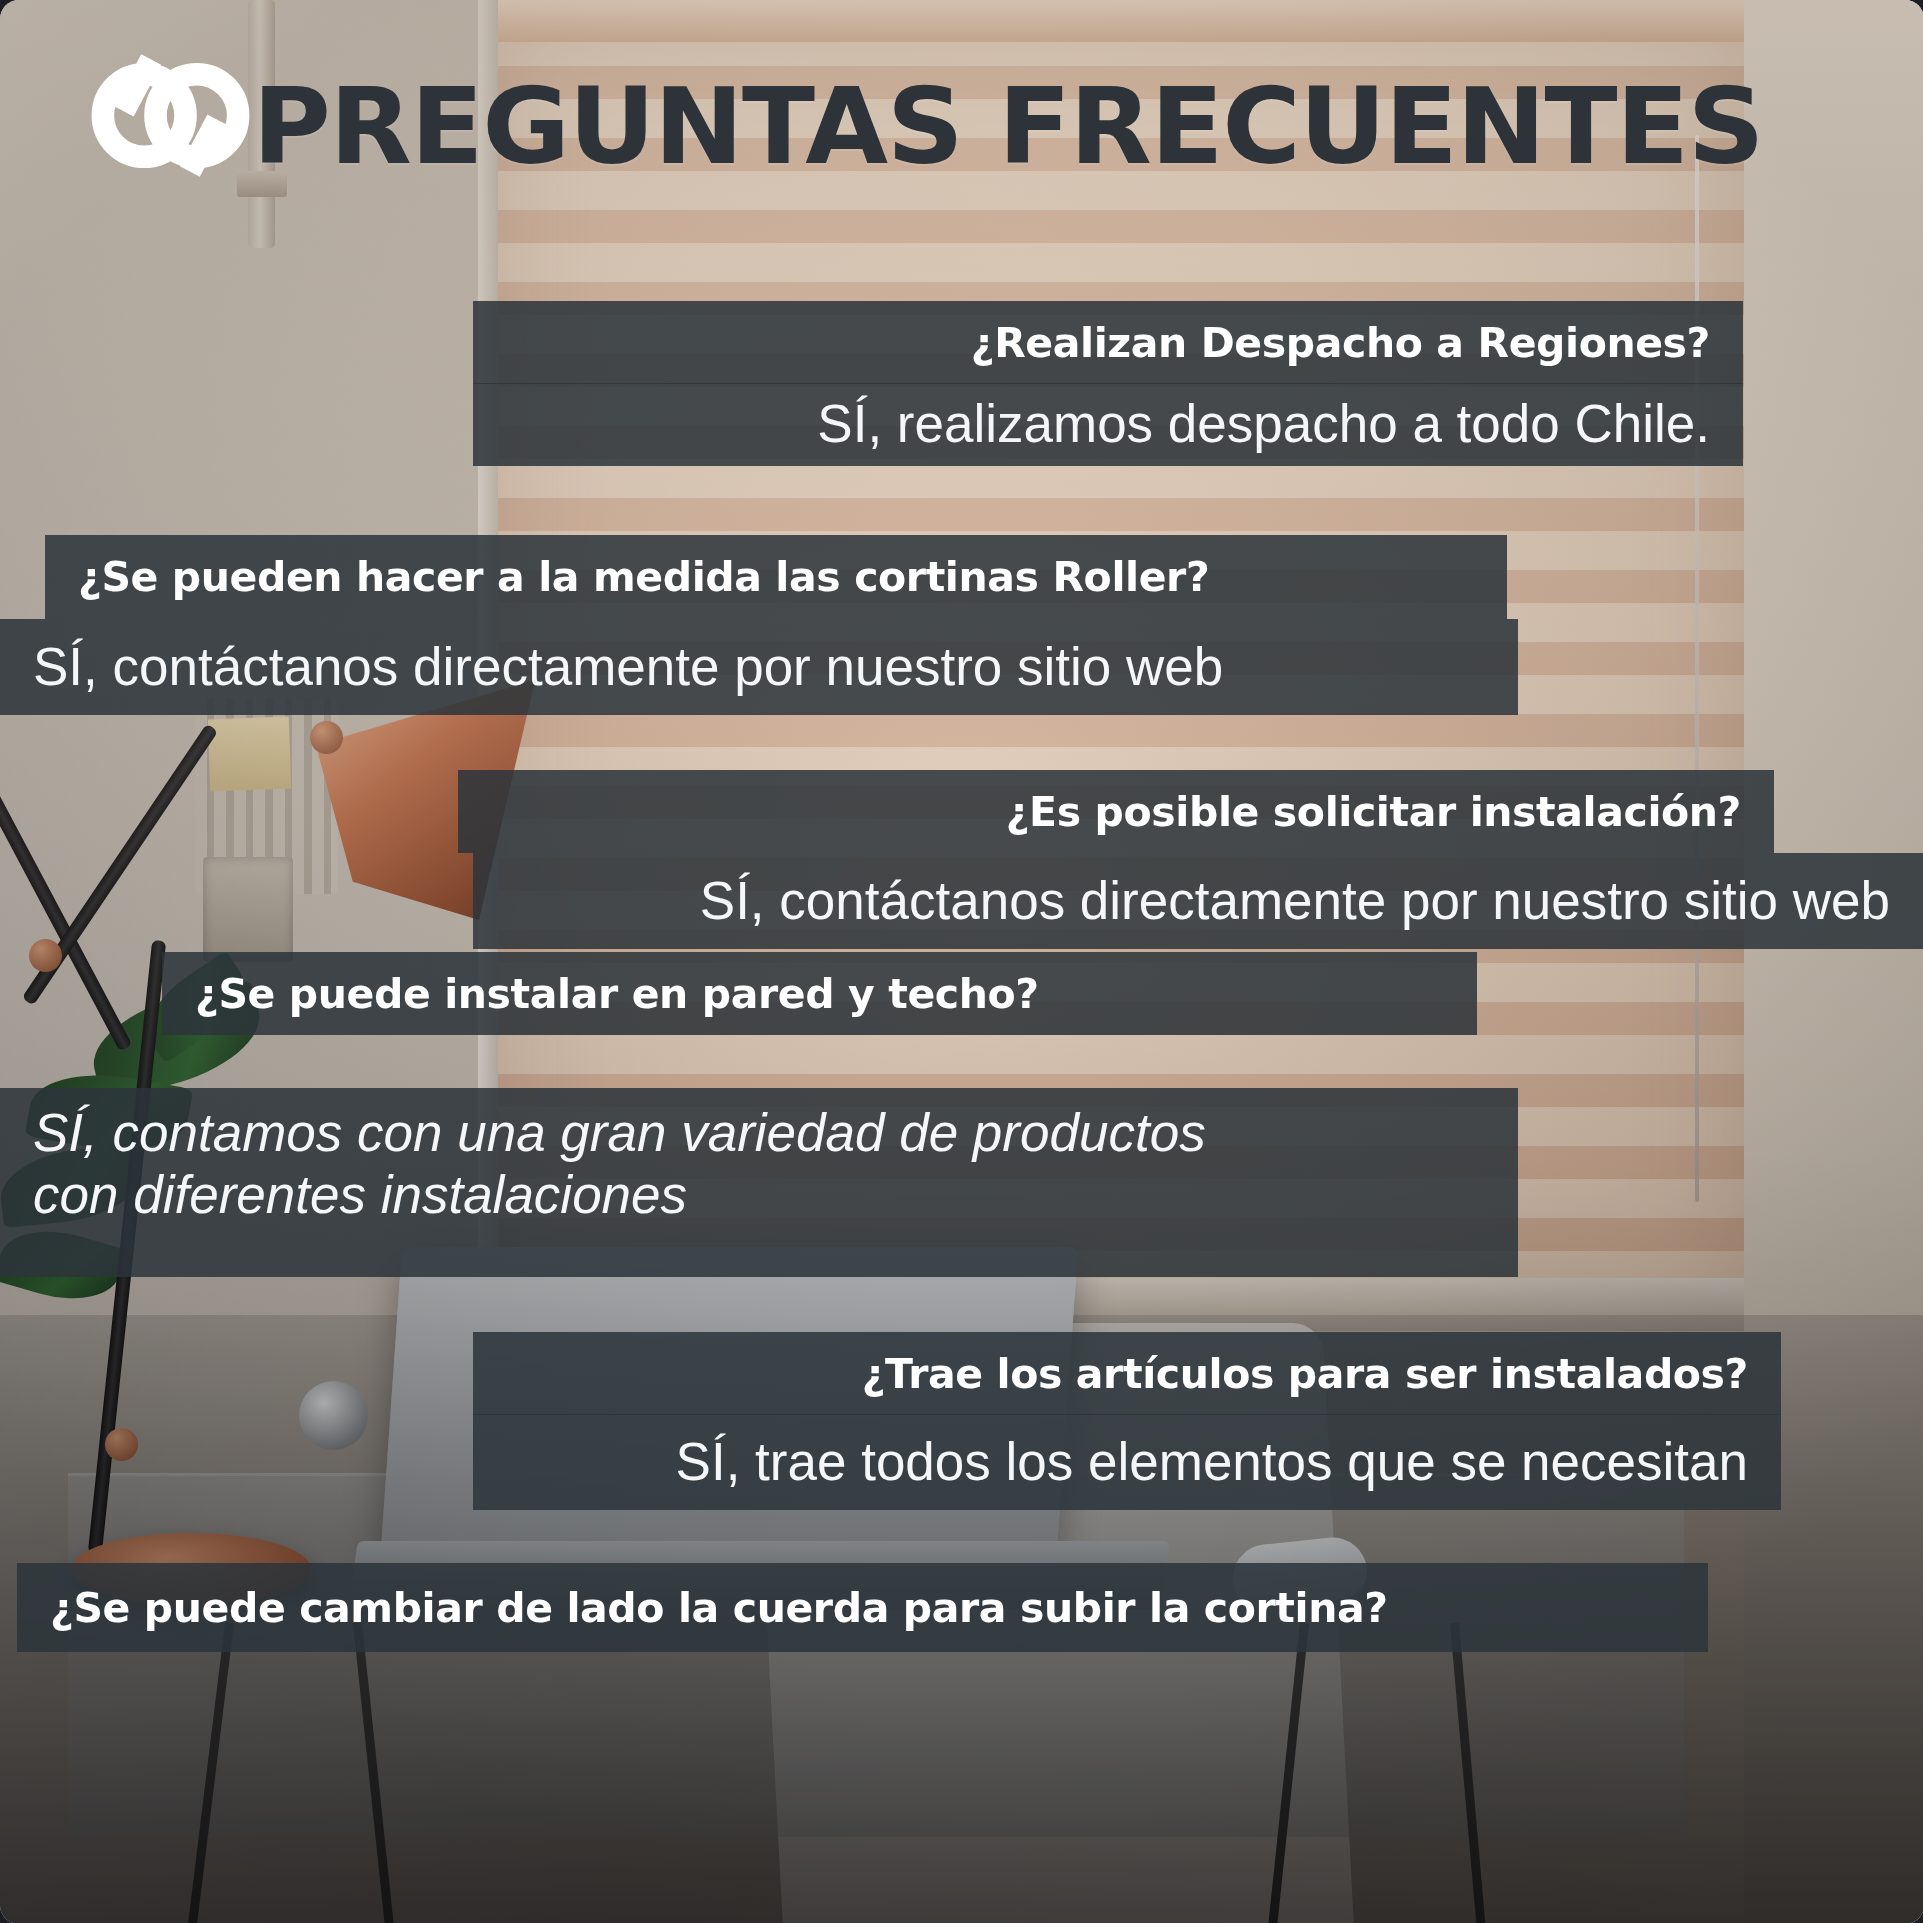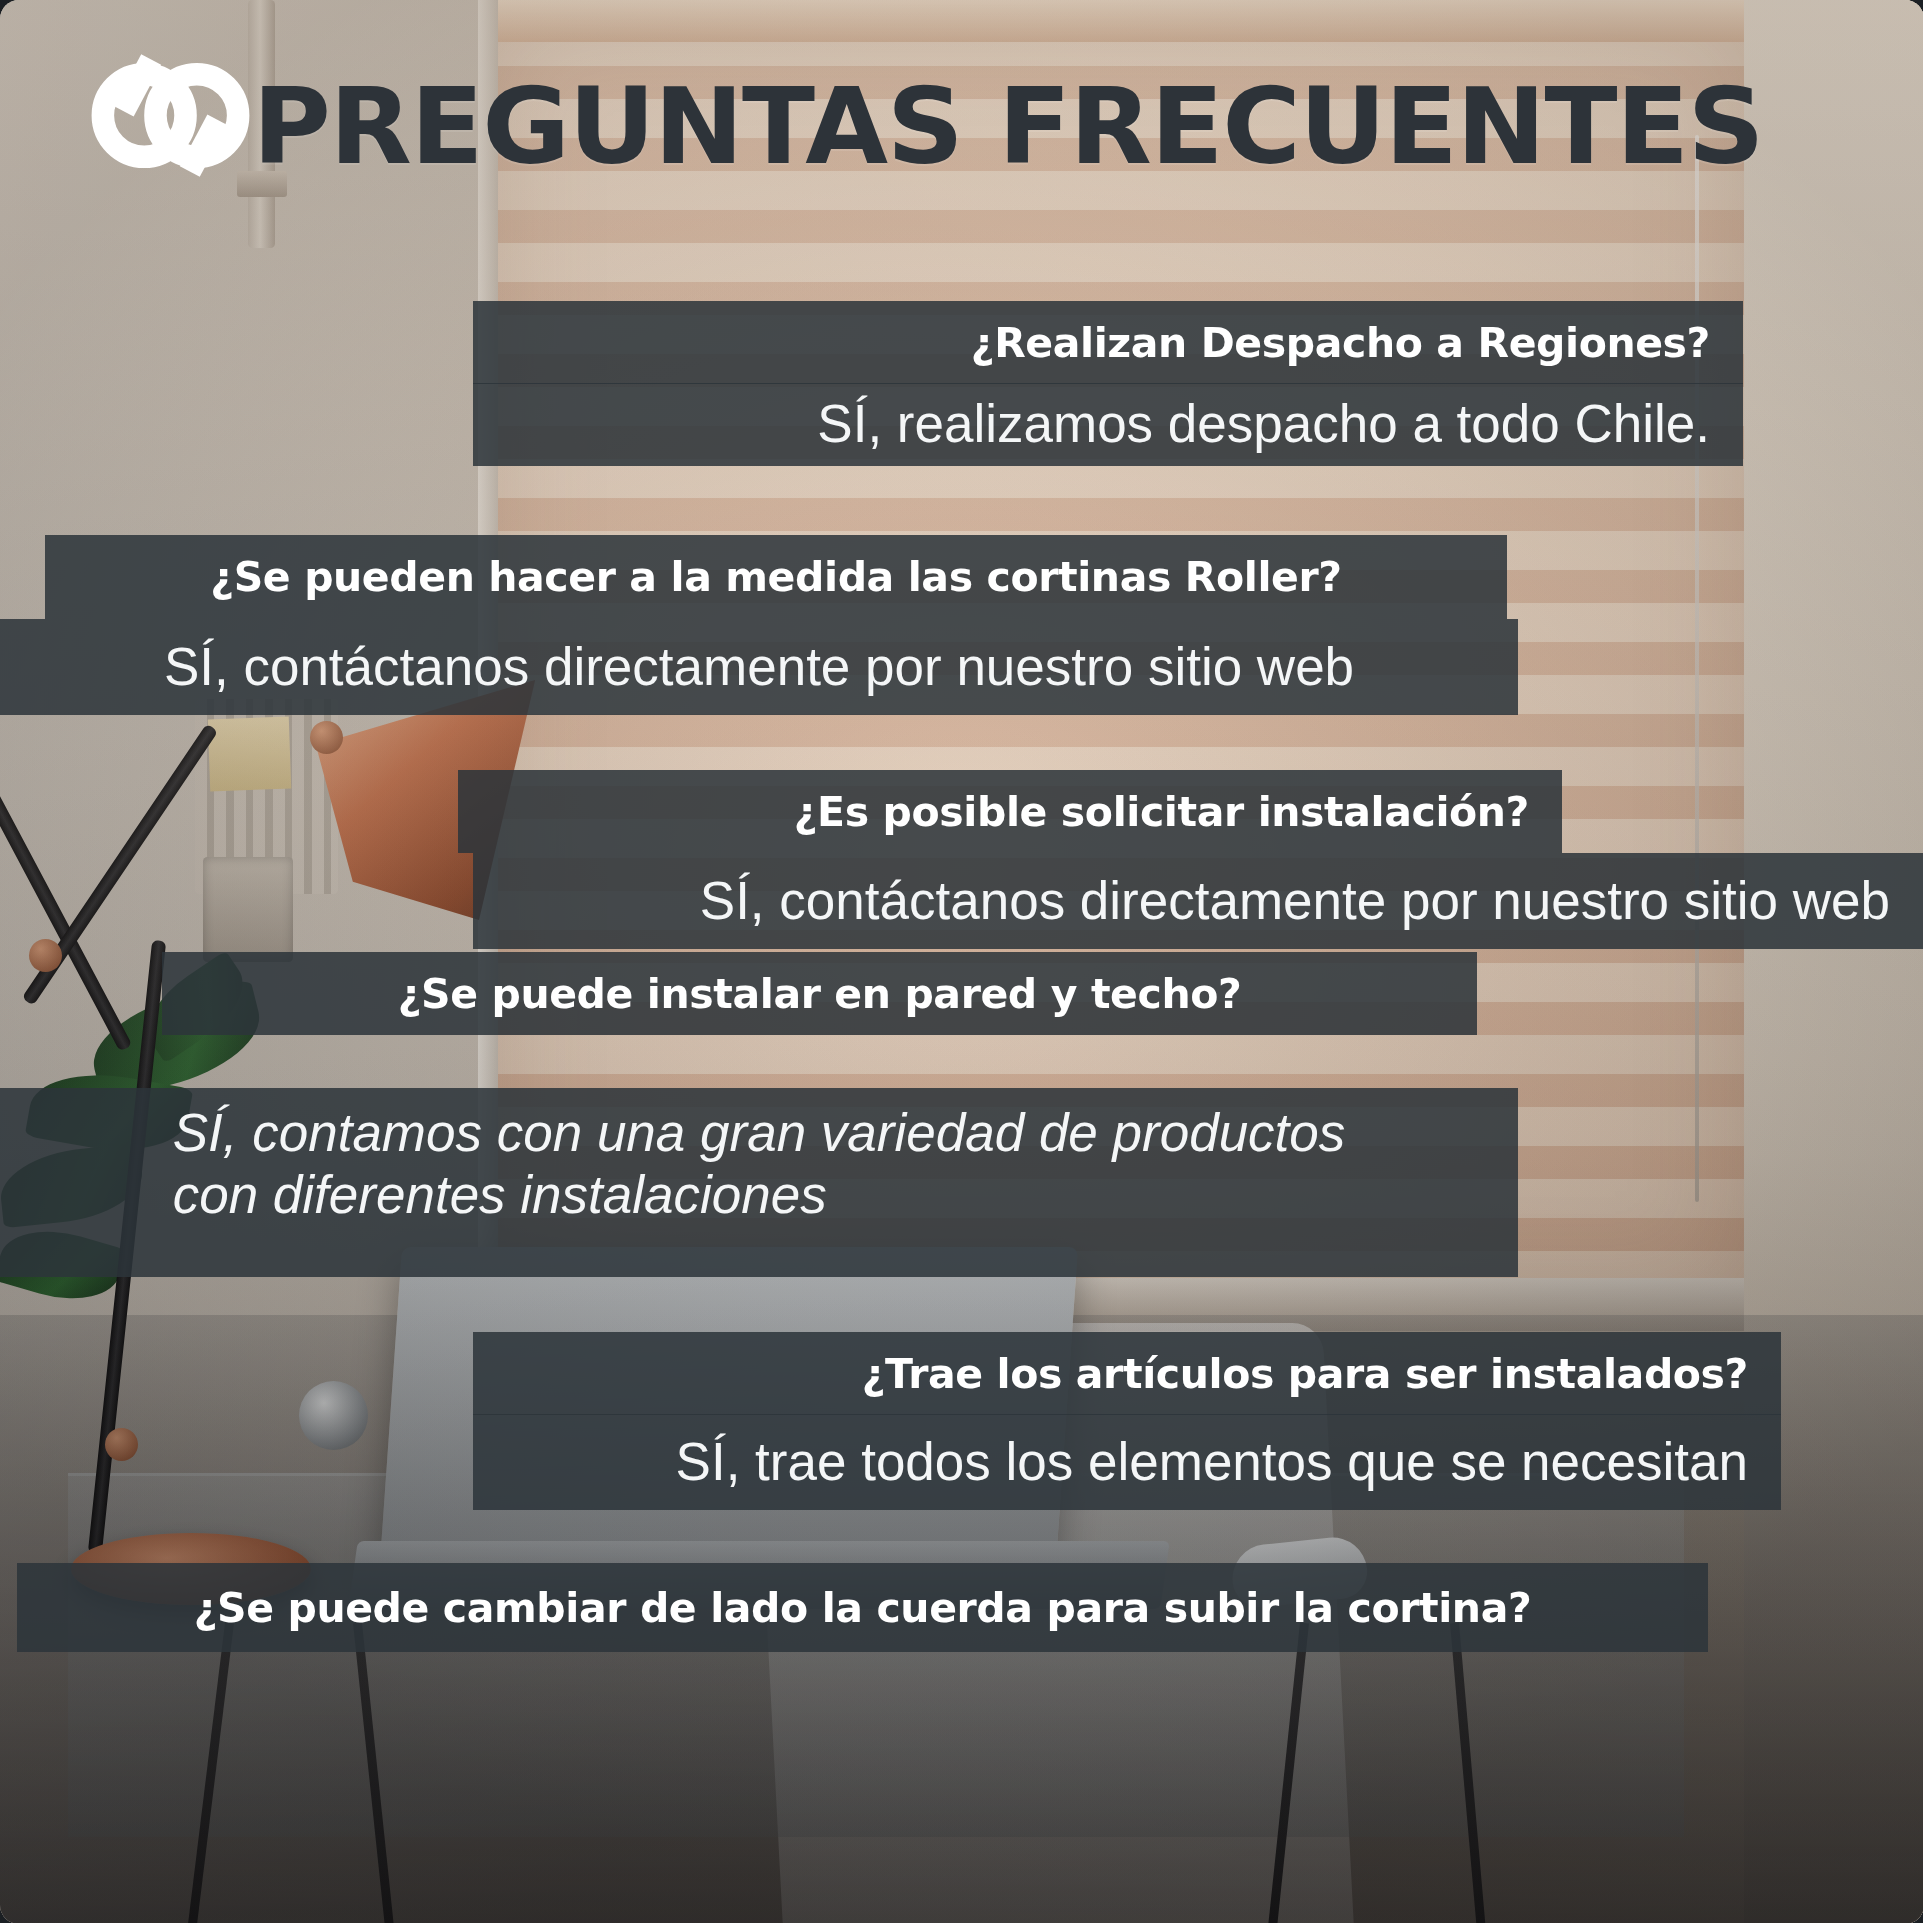--- a/index.html
+++ b/index.html
@@ -278,21 +278,21 @@
     padding: 0 33px;
     line-height: 1.18;
   }
   .band.a.two-line {
     align-items: flex-start;
     padding-top: 13.5px;
     white-space: pre-line;
     font-style: italic;
   }
   .band.right { justify-content: flex-end; text-align: right; }
-  .band.left  { justify-content: center; text-align: left; }
+  .band.left  { justify-content: flex-start; text-align: left; }
 </style>
 </head>
 <body>
 
 <div id="canvas">
 
   <div class="bg">
     <div class="window"></div>
     <div class="blind-top-bar"></div>
     <div class="window-frame-left"></div>
@@ -356,21 +356,21 @@
       <span>SÍ, realizamos despacho a todo Chile.</span>
     </div>
 
     <div class="band q left" style="left:45px; top:535px; width:1462px; height:84px;">
       <span>¿Se pueden hacer a la medida las cortinas Roller?</span>
     </div>
     <div class="band a left" style="left:0px; top:619px; width:1518px; height:96px;">
       <span>SÍ, contáctanos directamente por nuestro sitio web</span>
     </div>
 
-    <div class="band q right" style="left:458px; top:770px; width:1104px; height:83px;">
+    <div class="band q right" style="left:458px; top:770px; width:1316px; height:83px;">
       <span>¿Es posible solicitar instalación?</span>
     </div>
     <div class="band a right" style="left:473px; top:853px; width:1450px; height:96px;">
       <span>SÍ, contáctanos directamente por nuestro sitio web</span>
     </div>
 
     <div class="band q left" style="left:162px; top:952px; width:1315px; height:83px;">
       <span>¿Se puede instalar en pared y techo?</span>
     </div>
     <div class="band a left two-line" style="left:0px; top:1088px; width:1518px; height:189px;">

